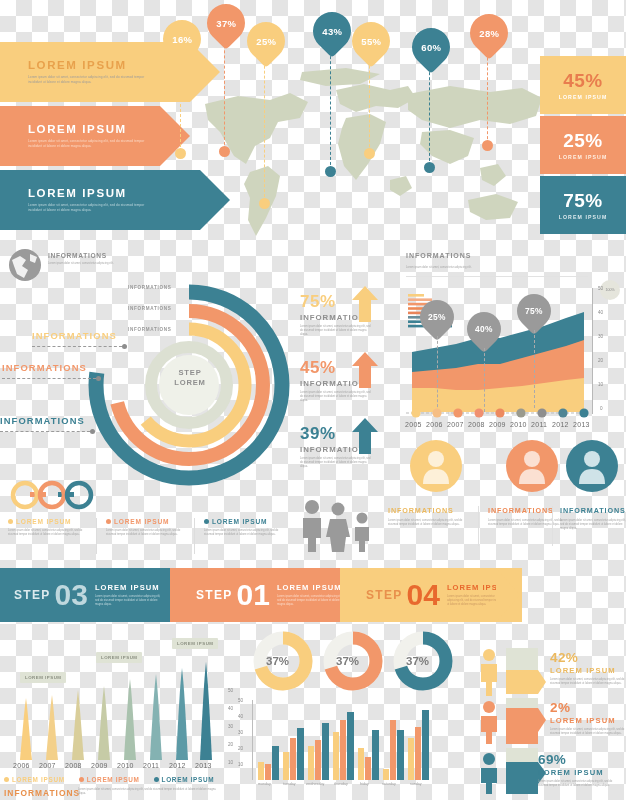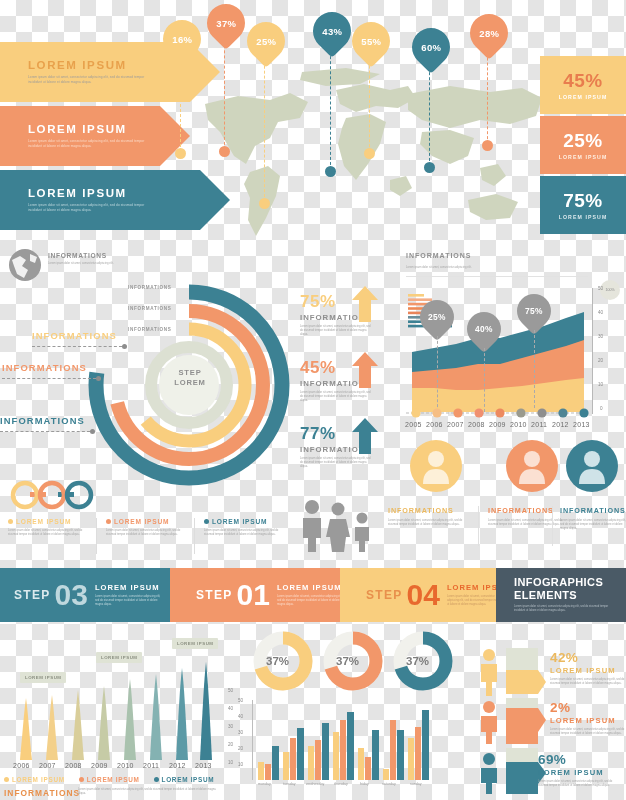--- a/index.html
+++ b/index.html
@@ -252,21 +252,21 @@
   <div class="abs astat" style="left:300px;top:358px;width:84px;">
     <div class="num" style="color:#F2976A;">45%</div>
     <div class="lab">INFORMATIONS</div>
     <div class="lorem-xs" style="margin-top:3px;width:74px;">Lorem ipsum dolor sit amet, consectetur adipiscing elit, sed do eiusmod tempor incididunt ut labore et dolore magna aliqua.</div>
   </div>
   <svg class="abs" style="left:352px;top:352px;" width="26" height="36" viewBox="0 0 26 36">
     <path d="M13,0 L26,14 L19,14 L19,36 L7,36 L7,14 L0,14 Z" fill="#F2976A"></path>
   </svg>
 
   <div class="abs astat" style="left:300px;top:424px;width:84px;">
-    <div class="num" style="color:#3C8193;">77%</div>
+    <div class="num" style="color:#3C8193;">39%</div>
     <div class="lab">INFORMATIONS</div>
     <div class="lorem-xs" style="margin-top:3px;width:74px;">Lorem ipsum dolor sit amet, consectetur adipiscing elit, sed do eiusmod tempor incididunt ut labore et dolore magna aliqua.</div>
   </div>
   <svg class="abs" style="left:352px;top:418px;" width="26" height="36" viewBox="0 0 26 36">
     <path d="M13,0 L26,14 L19,14 L19,36 L7,36 L7,14 L0,14 Z" fill="#3C8193"></path>
   </svg>
 
   <svg class="abs" style="left:300px;top:498px;" width="76" height="54" viewBox="0 0 76 54">
     <g fill="#9A9A9A">
       <circle cx="12" cy="9" r="7"></circle>
@@ -404,27 +404,20 @@
   <div class="step" style="left:340px;width:156px;background:#F9CE7E;padding-left:26px;">
     <span class="wd" style="color:#E8904C;">STEP</span>
     <span class="nm" style="color:#E8692E;">04</span>
     <span style="display:inline-block;">
       <span class="st" style="color:#E8692E;display:block;">LOREM IPSUM</span>
       <span class="lorem-xs" style="color:#CC9A62;display:block;width:60px;margin-top:3px;">Lorem ipsum dolor sit amet, consectetur adipiscing elit, sed do eiusmod tempor incididunt ut labore et dolore magna aliqua.</span>
     </span>
   </div>
   <div class="abs" style="left:496px;top:568px;width:24px;height:54px;background:#F9CE7E;clip-path:polygon(0 0,0 100%,100% 50%);"></div>
 
-  <div class="abs" style="left:496px;top:568px;width:130px;height:54px;background:#4A5A66;padding:8px 0 0 18px;box-sizing:border-box;">
-    <div style="font-size:11px;font-weight:bold;color:#fff;line-height:1.15;letter-spacing:.4px;">
-      <div>INFOGRAPHICS</div>
-      <div>ELEMENTS</div>
-    </div>
-    <div class="lorem-xs" style="color:#B4BFC6;margin-top:4px;width:96px;">Lorem ipsum dolor sit amet, consectetur adipiscing elit, sed do eiusmod tempor incididunt ut labore et dolore magna aliqua.</div>
-  </div>
 
   <svg class="abs" style="left:4px;top:660px;" width="216" height="100" viewBox="0 0 216 100">
     <path d="M16,100 C19,70 20,52 22,38 C24,52 25,70 28,100 Z" fill="#F9CE7E"></path>
     <path d="M42,100 C45,68 46,50 48,35 C50,50 51,68 54,100 Z" fill="#F3D08A"></path>
     <path d="M68,100 C71,64 72,46 74,30 C76,46 77,64 80,100 Z" fill="#D9CE9A"></path>
     <path d="M94,100 C97,60 98,42 100,26 C102,42 103,60 106,100 Z" fill="#C6CBA6"></path>
     <path d="M120,100 C123,54 124,36 126,19 C128,36 129,54 132,100 Z" fill="#A9C2AE"></path>
     <path d="M146,100 C149,50 150,32 152,14 C154,32 155,50 158,100 Z" fill="#84B2B2"></path>
     <path d="M172,100 C175,44 176,26 178,8 C180,26 181,44 184,100 Z" fill="#5C9AA6"></path>
     <path d="M196,100 C199,40 200,22 202,2 C204,22 205,40 208,100 Z" fill="#3C8193"></path>

